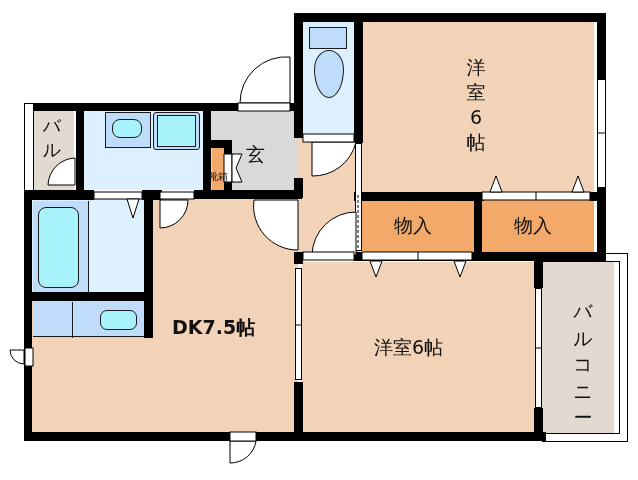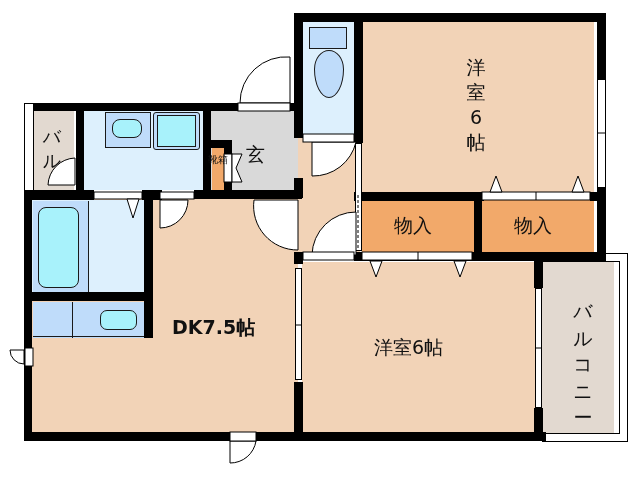--- a/index.html
+++ b/index.html
@@ -151,14 +151,14 @@
   <div>室</div>
   <div>6</div>
   <div>帖</div>
 </div>
 <div class="label" style="left:394px;top:216px;">物入</div>
 <div class="label" style="left:514px;top:216px;">物入</div>
 <div class="label" style="left:172px;top:318px;font-weight:bold;">DK7.5帖</div>
 <div class="label" style="left:374px;top:338px;">洋室6帖</div>
 <div class="label" style="left:246px;top:145px;">玄</div>
 <div class="vlabel" style="left:571px;top:298px;line-height:1.4;">バルコニー</div>
-<div class="vlabel" style="left:40px;top:125px;font-size:18px;">バル</div>
-<div class="vlabel" style="left:207px;top:154px;width:22px;font-size:10px;line-height:1.2;text-align:center;">靴箱</div>
+<div class="vlabel" style="left:40px;top:114px;font-size:18px;">バル</div>
+<div class="vlabel" style="left:207px;top:171px;width:22px;font-size:10px;line-height:1.2;text-align:center;">靴箱</div>
 
 </body></html>

